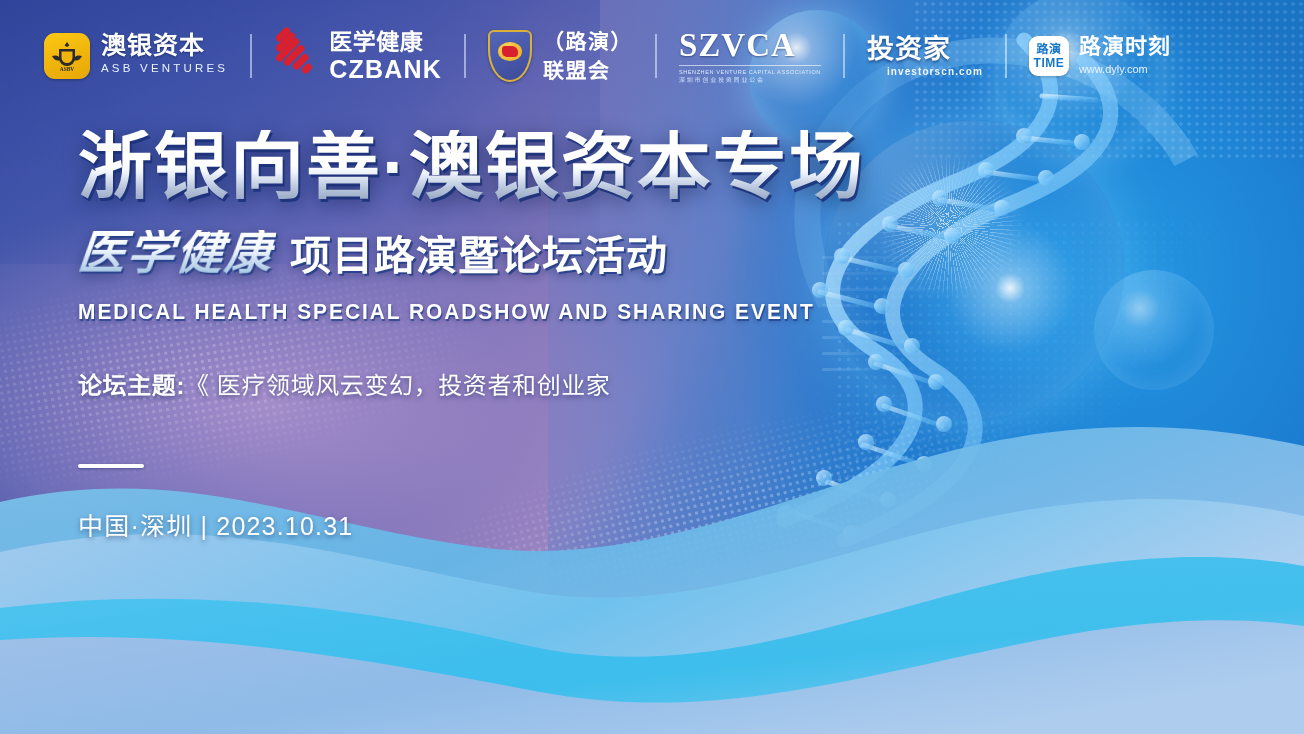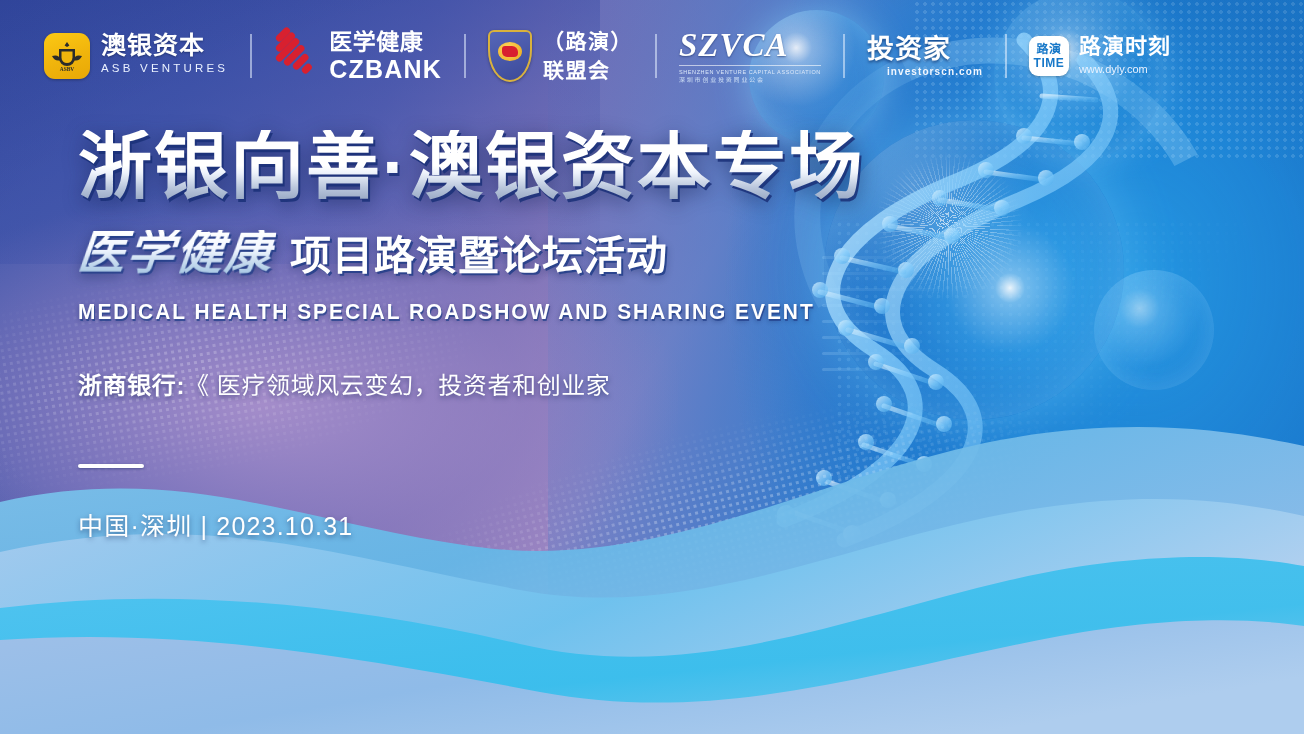--- a/index.html
+++ b/index.html
@@ -186,21 +186,21 @@
     background:#d8202f;border-radius:3px 6px 4px 5px;
   }
   .ly-txt{margin-left:11px;color:#ffffff;line-height:1.12;}
   .ly-1,.ly-2{font-size:21px;font-weight:bold;letter-spacing:1.5px;}
   .ly-2{margin-top:5px;}
 
   
   .szvca{color:#fff;line-height:1;flex:none;}
   .szvca-main{
     font-family:"Liberation Serif","DejaVu Serif",serif;
-    font-style:italic;font-weight:bold;font-size:33px;letter-spacing:1px;
+    font-weight:bold;font-size:33px;letter-spacing:1px;
     text-shadow:0 1px 2px rgba(10,30,80,.5);
   }
   .szvca-sub{font-size:5.5px;letter-spacing:.6px;margin-top:4px;color:#dbe8fa;white-space:nowrap;}
   .szvca-sub2{font-size:6px;letter-spacing:1.8px;margin-top:2px;color:#cfe0f6;}
   .szvca-rule{height:1px;background:rgba(255,255,255,.6);margin-top:3px;}
 
   
   .inv{color:#fff;line-height:1;flex:none;}
   .inv-cn{font-size:27px;font-weight:bold;letter-spacing:1px;text-shadow:0 2px 3px rgba(8,30,80,.55);}
   .inv-en{font-size:10px;font-weight:bold;letter-spacing:1.1px;margin-top:4px;color:#f2f7ff;padding-left:20px;}
@@ -485,21 +485,21 @@
 
     <div class="sub-row">
       <span class="sub-cal">医学健康</span>
       <span class="sub-rest">项目路演暨论坛活动</span>
     </div>
 
     <div class="eng">MEDICAL HEALTH SPECIAL ROADSHOW AND SHARING EVENT</div>
 
     <div class="theme">
       <div class="theme-line">
-        <span class="theme-label">浙商银行:</span><span>《 医疗领域风云变幻，投资者和创业家</span>
+        <span class="theme-label">论坛主题:</span><span>《 医疗领域风云变幻，投资者和创业家</span>
       </div>
     </div>
 
     <div class="rule"></div>
 
     <div class="place">中国·深圳 | 2023.10.31</div>
   </div>
 
 </div>
 

